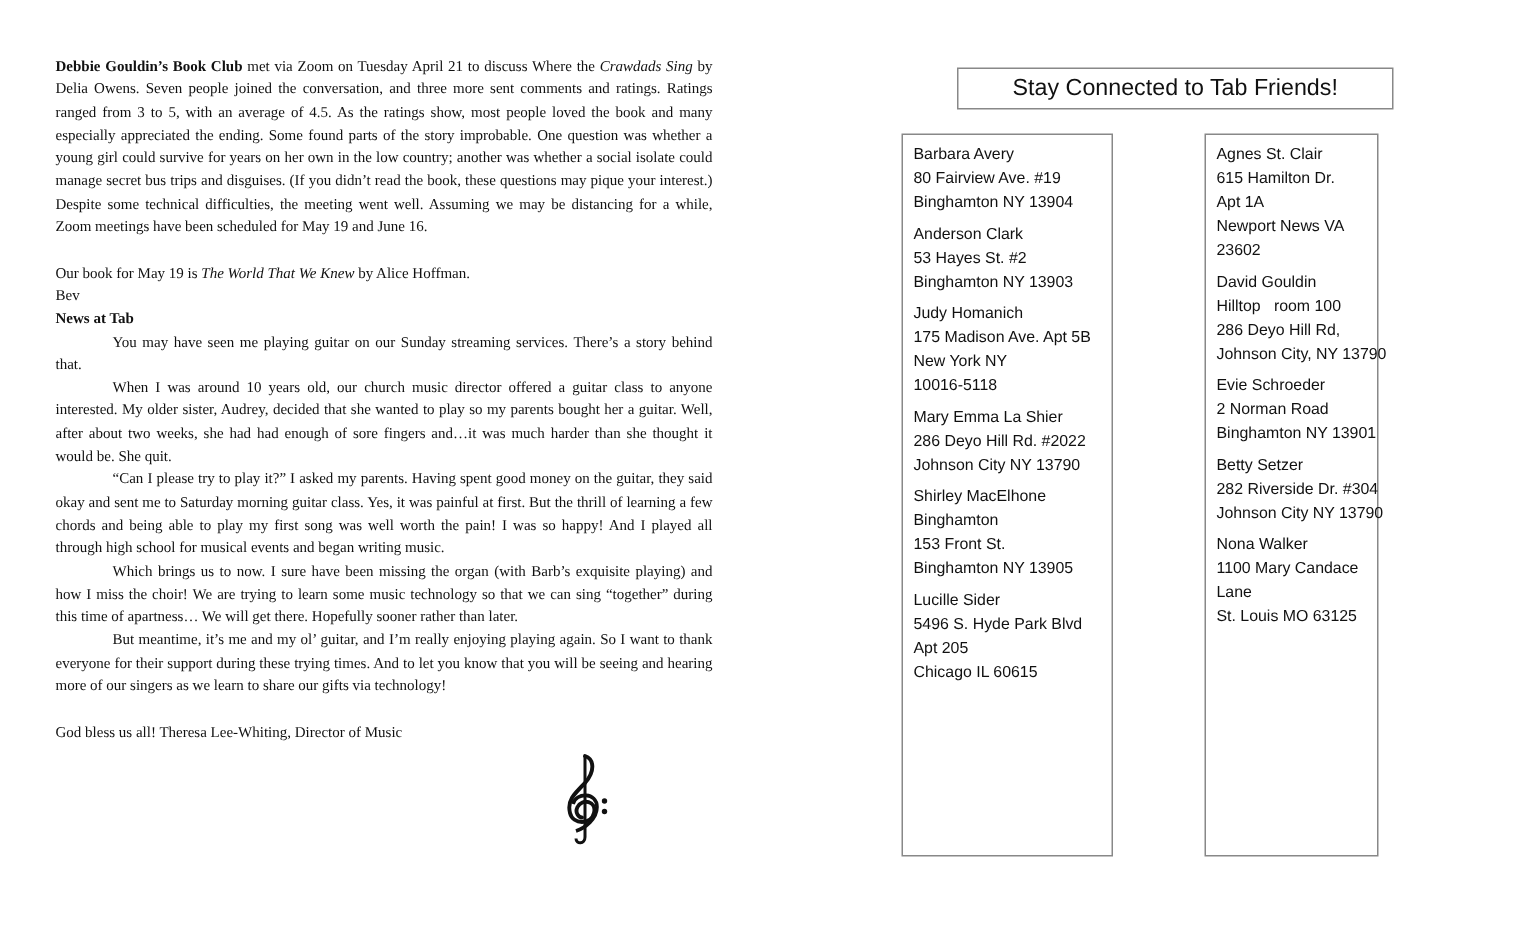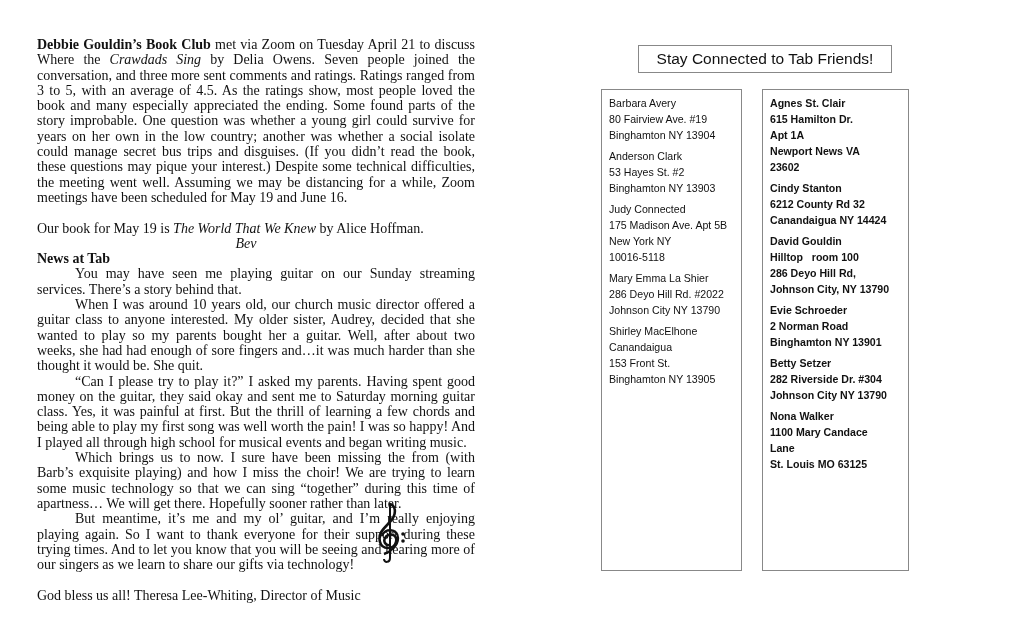--- a/index.html
+++ b/index.html
@@ -1,59 +1,59 @@
 <!DOCTYPE html>
 <html><head>
 <meta charset="utf-8">
 <style>
   html, body { margin:0; padding:0; background:#ffffff; }
   body { width:1024px; height:621px; position:relative; overflow:hidden; color:#111; }
   .left {
     position:absolute; left:37px; top:37px; width:438px;
-    font-family:"Liberation Serif", serif; font-size:14px; line-height:15.3px;
+    font-family:"Liberation Serif", serif; font-size:10px; line-height:15.3px;
     text-align:justify;
   }
   .left p { margin:0; }
   .gap { height:15.3px; }
   .indent { text-indent:38px; }
-  .sig-right { text-align:center; font-style:italic; padding-right:20px; }
+  .sig-right { text-align:left; padding-right:20px; }
   .bold { font-weight:bold; }
   .clef {
     position:absolute; left:372px; top:500px; width:40px; height:66px;
   }
   .title-box {
-    position:absolute; left:638px; top:45px; width:254px; height:28px;
+    position:absolute; left:638px; top:45px; width:291px; height:28px;
     border:1.5px solid #888; box-sizing:border-box;
     font-family:"Liberation Sans", sans-serif; font-size:15.5px;
     display:flex; align-items:center; justify-content:center; color:#111;
   }
   .addr-box {
     position:absolute; top:89px; height:482px;
     border:1px solid #888; box-sizing:border-box;
     font-family:"Liberation Sans", sans-serif; font-size:10.6px; line-height:16px;
     padding:5px 0 16px 7px; color:#111;
   }
   .col1 { left:601px; width:141px; }
-  .col2 { left:762px; width:147px;font-weight:bold; }
+  .col2 { left:803px; width:116px; }
   .entry { margin-bottom:5px; }
   .entry div { white-space:pre; }
 </style>
 </head>
 <body>
 
 <div class="left">
   <p><span class="bold">Debbie Gouldin’s Book Club</span><span> met via Zoom on Tuesday April 21 to discuss Where the </span><i>Crawdads Sing</i><span> by Delia Owens. Seven people joined the conversation, and three more sent comments and ratings. Ratings ranged from 3 to 5, with an average of 4.5. As the ratings show, most people loved the book and many especially appreciated the ending. Some found parts of the story improbable. One question was whether a young girl could survive for years on her own in the low country; another was whether a social isolate could manage secret bus trips and disguises. (If you didn’t read the book, these questions may pique your interest.) Despite some technical difficulties, the meeting went well. Assuming we may be distancing for a while, Zoom meetings have been scheduled for May 19 and June 16.</span></p>
   <div class="gap"></div>
   <p><span>Our book for May 19 is </span><i>The World That We Knew</i><span> by Alice Hoffman.</span></p>
   <p class="sig-right">Bev</p>
   <p class="bold">News at Tab</p>
   <p class="indent">You may have seen me playing guitar on our Sunday streaming services.  There’s a story behind that.</p>
   <p class="indent">When I was around 10 years old, our church music director offered a guitar class to anyone interested.  My older sister, Audrey, decided that she wanted to play so my parents bought her a guitar.  Well, after about two weeks, she had had enough of sore fingers and…it was much harder than she thought it would be.  She quit.</p>
   <p class="indent">“Can I please try to play it?” I asked my parents.  Having spent good money on the guitar, they said okay and sent me to Saturday morning guitar class.  Yes, it was painful at first.  But the thrill of learning a few chords and being able to play my first song was well worth the pain!  I was so happy!  And I played all through high school for musical events and began writing music.</p>
-  <p class="indent">Which brings us to now.  I sure have been missing the from (with Barb’s exquisite playing) and how I miss the choir!  We are trying to learn some music technology so that we can sing “together” during this time of apartness… We will get there.  Hopefully sooner rather than later.</p>
+  <p class="indent">Which brings us to now.  I sure have been missing the organ (with Barb’s exquisite playing) and how I miss the choir!  We are trying to learn some music technology so that we can sing “together” during this time of apartness… We will get there.  Hopefully sooner rather than later.</p>
   <p class="indent">But meantime, it’s me and my ol’ guitar, and I’m really enjoying playing again.  So I want to thank everyone for their support during these trying times.  And to let you know that you will be seeing and hearing more of our singers as we learn to share our gifts via technology!</p>
   <div class="gap"></div>
   <p>God bless us all!  Theresa Lee-Whiting, Director of Music</p>
 </div>
 
 <div class="clef">
   <svg width="40" height="66" viewBox="0 0 40 66">
     <path d="M18 4 C24 6 25 14 18 22 C10 30 6 34 8 42 C10 50 22 50 24 42 C26 34 16 32 13 38 C11 42 14 45 16 45" fill="none" stroke="#111" stroke-width="2.6" stroke-linecap="round"></path>
     <path d="M18 4 L18 58 C18 63 12 63 12 59" fill="none" stroke="#111" stroke-width="2"></path>
     <path d="M10 36 C12 28 26 28 26 38 C26 46 18 52 12 54" fill="none" stroke="#111" stroke-width="2.4"></path>
@@ -69,50 +69,51 @@
       <div>Barbara Avery</div>
       <div>80 Fairview Ave. #19</div>
       <div>Binghamton NY 13904</div>
     </div>
   <div class="entry">
       <div>Anderson Clark</div>
       <div>53 Hayes St. #2</div>
       <div>Binghamton NY 13903</div>
     </div>
   <div class="entry">
-      <div>Judy Connected</div>
+      <div>Judy Homanich</div>
       <div>175 Madison Ave. Apt 5B</div>
       <div>New York NY</div>
       <div>10016-5118</div>
     </div>
   <div class="entry">
       <div>Mary Emma La Shier</div>
       <div>286 Deyo Hill Rd. #2022</div>
       <div>Johnson City NY 13790</div>
     </div>
   <div class="entry">
       <div>Shirley MacElhone</div>
-      <div>Canandaigua</div>
+      <div>Binghamton</div>
       <div>153 Front St.</div>
       <div>Binghamton NY 13905</div>
+    </div>
+  <div class="entry">
+      <div>Lucille Sider</div>
+      <div>5496 S. Hyde Park Blvd</div>
+      <div>Apt 205</div>
+      <div>Chicago IL 60615</div>
     </div>
 </div>
 
 <div class="addr-box col2">
   <div class="entry">
       <div>Agnes St. Clair</div>
       <div>615 Hamilton Dr.</div>
       <div>Apt 1A</div>
       <div>Newport News VA</div>
       <div>23602</div>
-    </div>
-  <div class="entry">
-      <div>Cindy Stanton</div>
-      <div>6212 County Rd 32</div>
-      <div>Canandaigua NY 14424</div>
     </div>
   <div class="entry">
       <div>David Gouldin</div>
       <div>Hilltop   room 100</div>
       <div>286 Deyo Hill Rd,</div>
       <div>Johnson City, NY 13790</div>
     </div>
   <div class="entry">
       <div>Evie Schroeder</div>
       <div>2 Norman Road</div>

